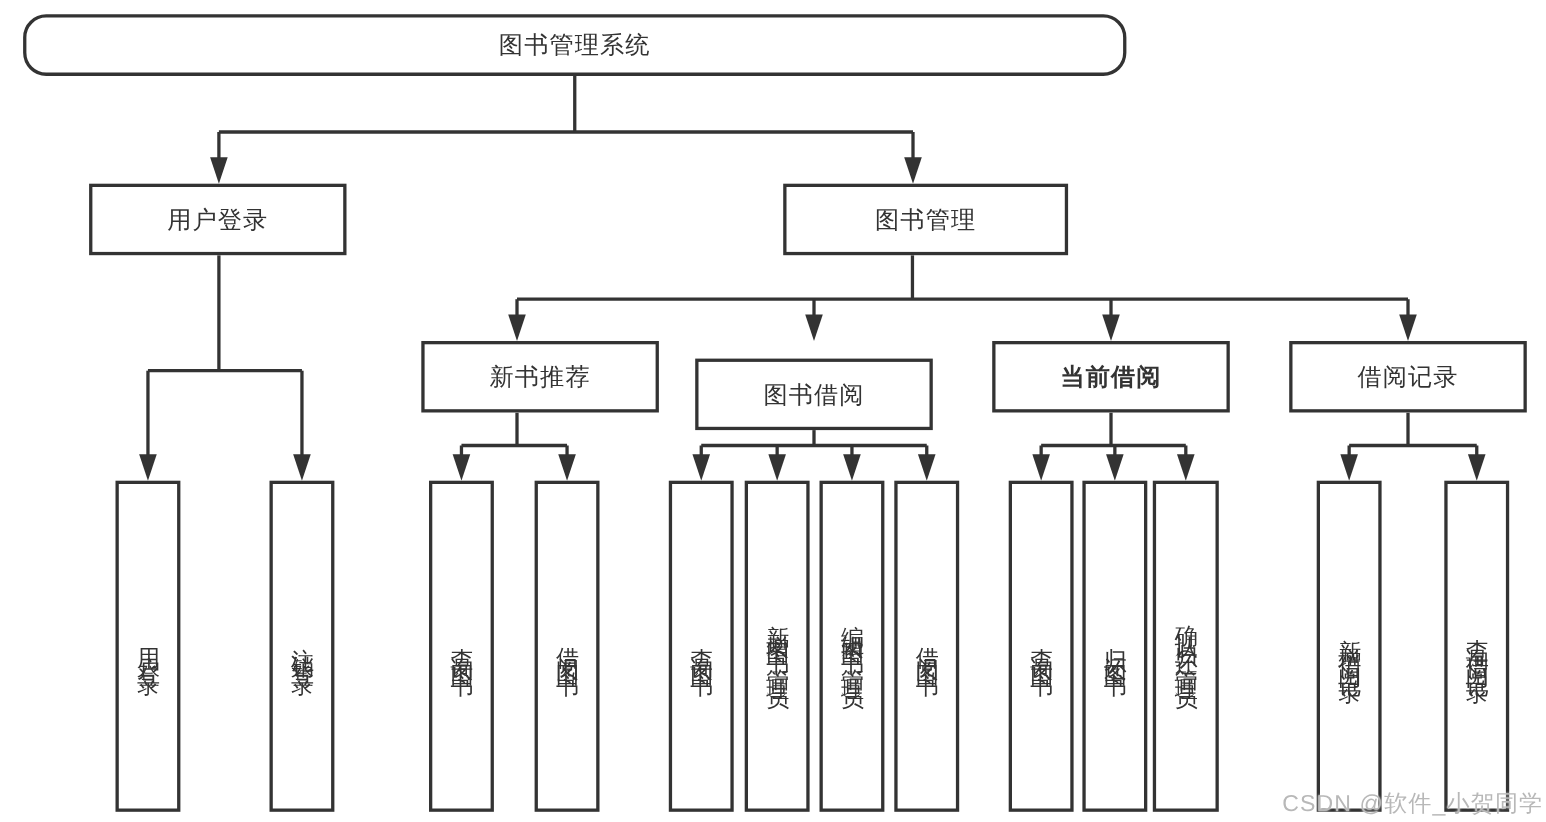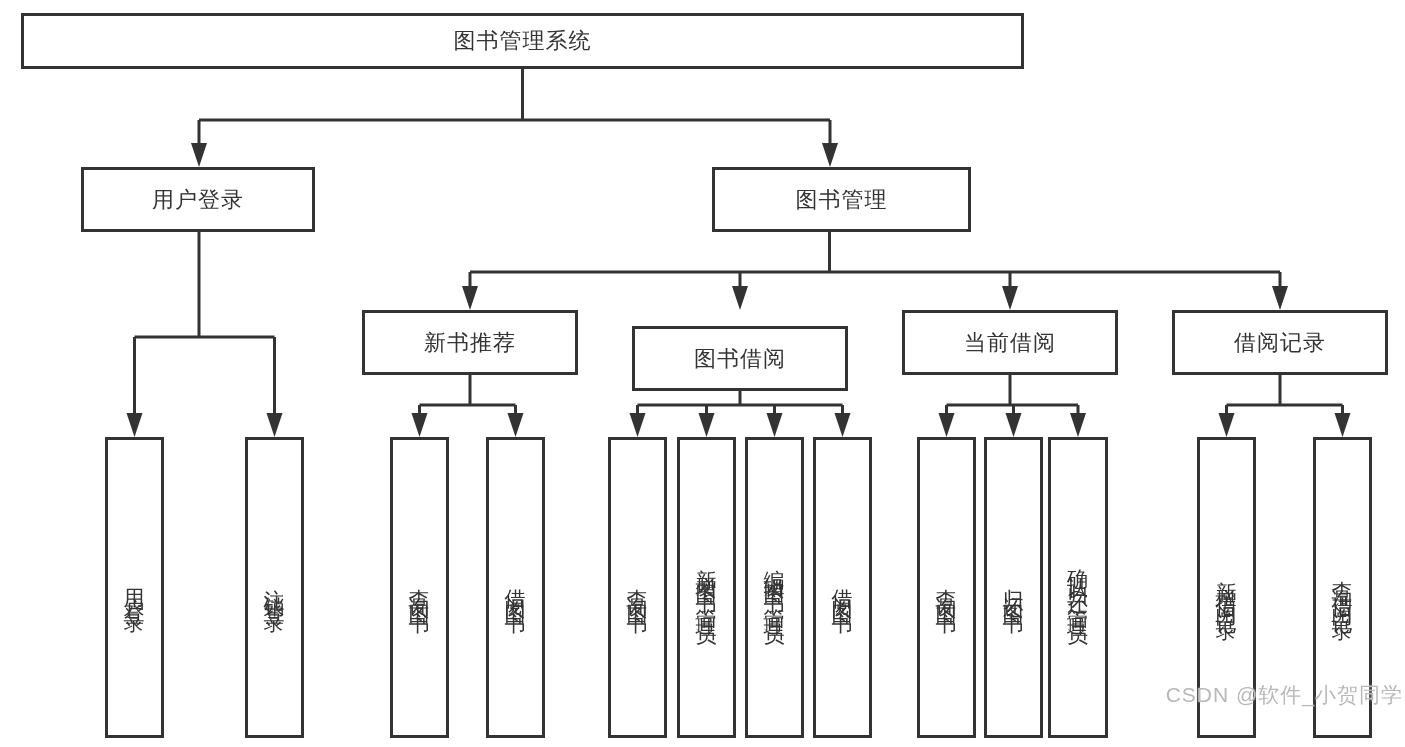--- a/index.html
+++ b/index.html
@@ -50,21 +50,21 @@
   .v-box {
     writing-mode: vertical-rl;
     text-orientation: mixed;
     font-size: 21px;
     letter-spacing: 8px;
     line-height: 1.0;
   }
   #watermark {
     position: absolute;
     right: 2px;
-    top: 681px;
+    top: 716px;
     font-size: 21px;
     color: #b8b8b8;
     letter-spacing: 1px;
     text-shadow: 0 0 2px #ffffff;
     white-space: nowrap;
     z-index: 10;
   }
 </style>
 </head>
 <body>
@@ -126,38 +126,38 @@
     <path class="head" d="M1070 413 L1086 413 L1078 437 Z"></path>
 
     <path class="line" d="M1280 375 V405"></path>
     <path class="line" d="M1226.5 405 H1342.5"></path>
     <path class="line" d="M1226.5 405 V416"></path>
     <path class="head" d="M1218.5 413 L1234.5 413 L1226.5 437 Z"></path>
     <path class="line" d="M1342.5 405 V416"></path>
     <path class="head" d="M1334.5 413 L1350.5 413 L1342.5 437 Z"></path>
   </svg>
 
-  <div class="box h-box" style="left:21px; top:13px; width:1003px; height:56px;">
+  <div class="box h-box" style="left:21px; top:13px; width:1003px; height:56px;border-radius:21px;">
     <span>图书管理系统</span>
   </div>
 
   <div class="box h-box" style="left:81px; top:167px; width:234px; height:65px;">
     <span>用户登录</span>
   </div>
   <div class="box h-box" style="left:712px; top:167px; width:259px; height:65px;">
     <span>图书管理</span>
   </div>
 
-  <div class="box h-box" style="left:362px; top:310px; width:216px; height:65px;">
+  <div class="box h-box" style="left:383px; top:310px; width:216px; height:65px;">
     <span>新书推荐</span>
   </div>
   <div class="box h-box" style="left:632px; top:326px; width:216px; height:65px;">
     <span>图书借阅</span>
   </div>
-  <div class="box h-box" style="left:902px; top:310px; width:216px; height:65px;">
+  <div class="box h-box" style="left:902px; top:310px; width:216px; height:65px;font-weight:bold;">
     <span>当前借阅</span>
   </div>
   <div class="box h-box" style="left:1172px; top:310px; width:216px; height:65px;">
     <span>借阅记录</span>
   </div>
 
   <div class="box v-box" style="left:105px; top:437px; width:59px; height:301px;">
     <span>用户登录</span>
   </div>
   <div class="box v-box" style="left:245px; top:437px; width:59px; height:301px;">

